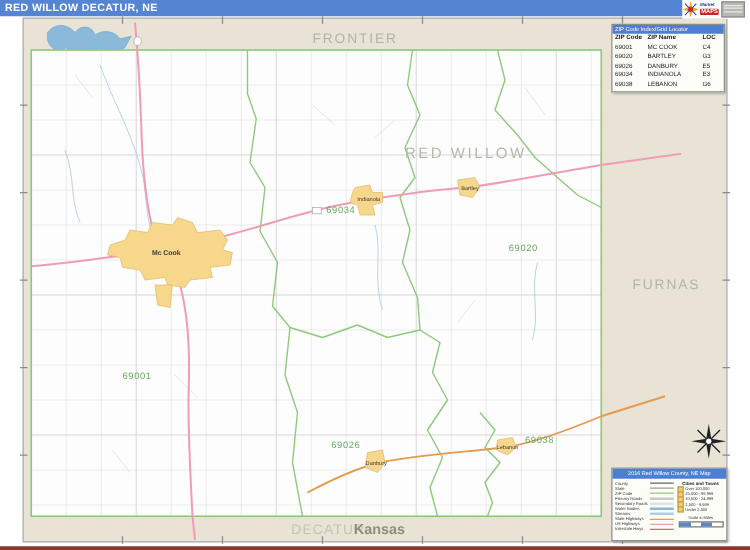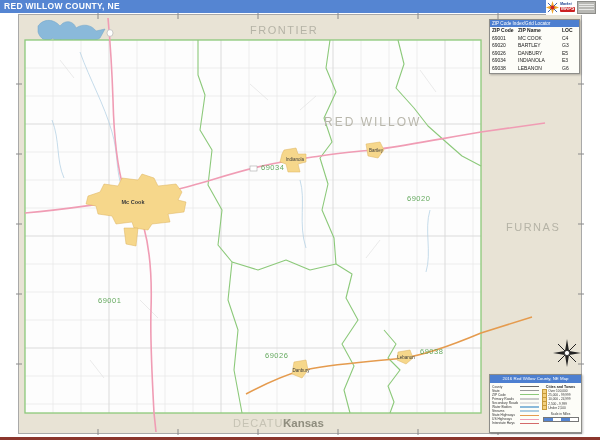--- a/index.html
+++ b/index.html
@@ -162,21 +162,21 @@
 
     <g stroke="#8a8a8a" stroke-width="1">
       <path d="M98,13V19 M178,13V19 M258,13V19 M338,13V19 M418,13V19 M498,13V19"></path>
       <path d="M98,429V435 M178,429V435 M258,429V435 M338,429V435 M418,429V435 M498,429V435"></path>
       <path d="M16,84H22 M16,154H22 M16,224H22 M16,294H22 M16,364H22"></path>
       <path d="M578,84H584 M578,154H584 M578,224H584 M578,294H584 M578,364H584"></path>
     </g>
   </svg>
 
   <div class="title-bar">
-    <span>RED WILLOW COUNTY, NE</span>
+    <span>RED WILLOW DECATUR, NE</span>
   </div>
 
   <div class="logo">
     <svg class="logo-star" viewBox="0 0 20 20">
       <path d="M10,0 L12,7 L20,10 L12,13 L10,20 L8,13 L0,10 L8,7 Z" fill="#f0a62a"></path>
       <path d="M3,3 L9,9 M17,3 L11,9 M3,17 L9,11 M17,17 L11,11" stroke="#2a52a8" stroke-width="1.4"></path>
       <circle cx="10" cy="10" r="3" fill="#cc2222"></circle>
     </svg>
     <span class="logo-texts">
       <span class="logo-market">Market</span>

